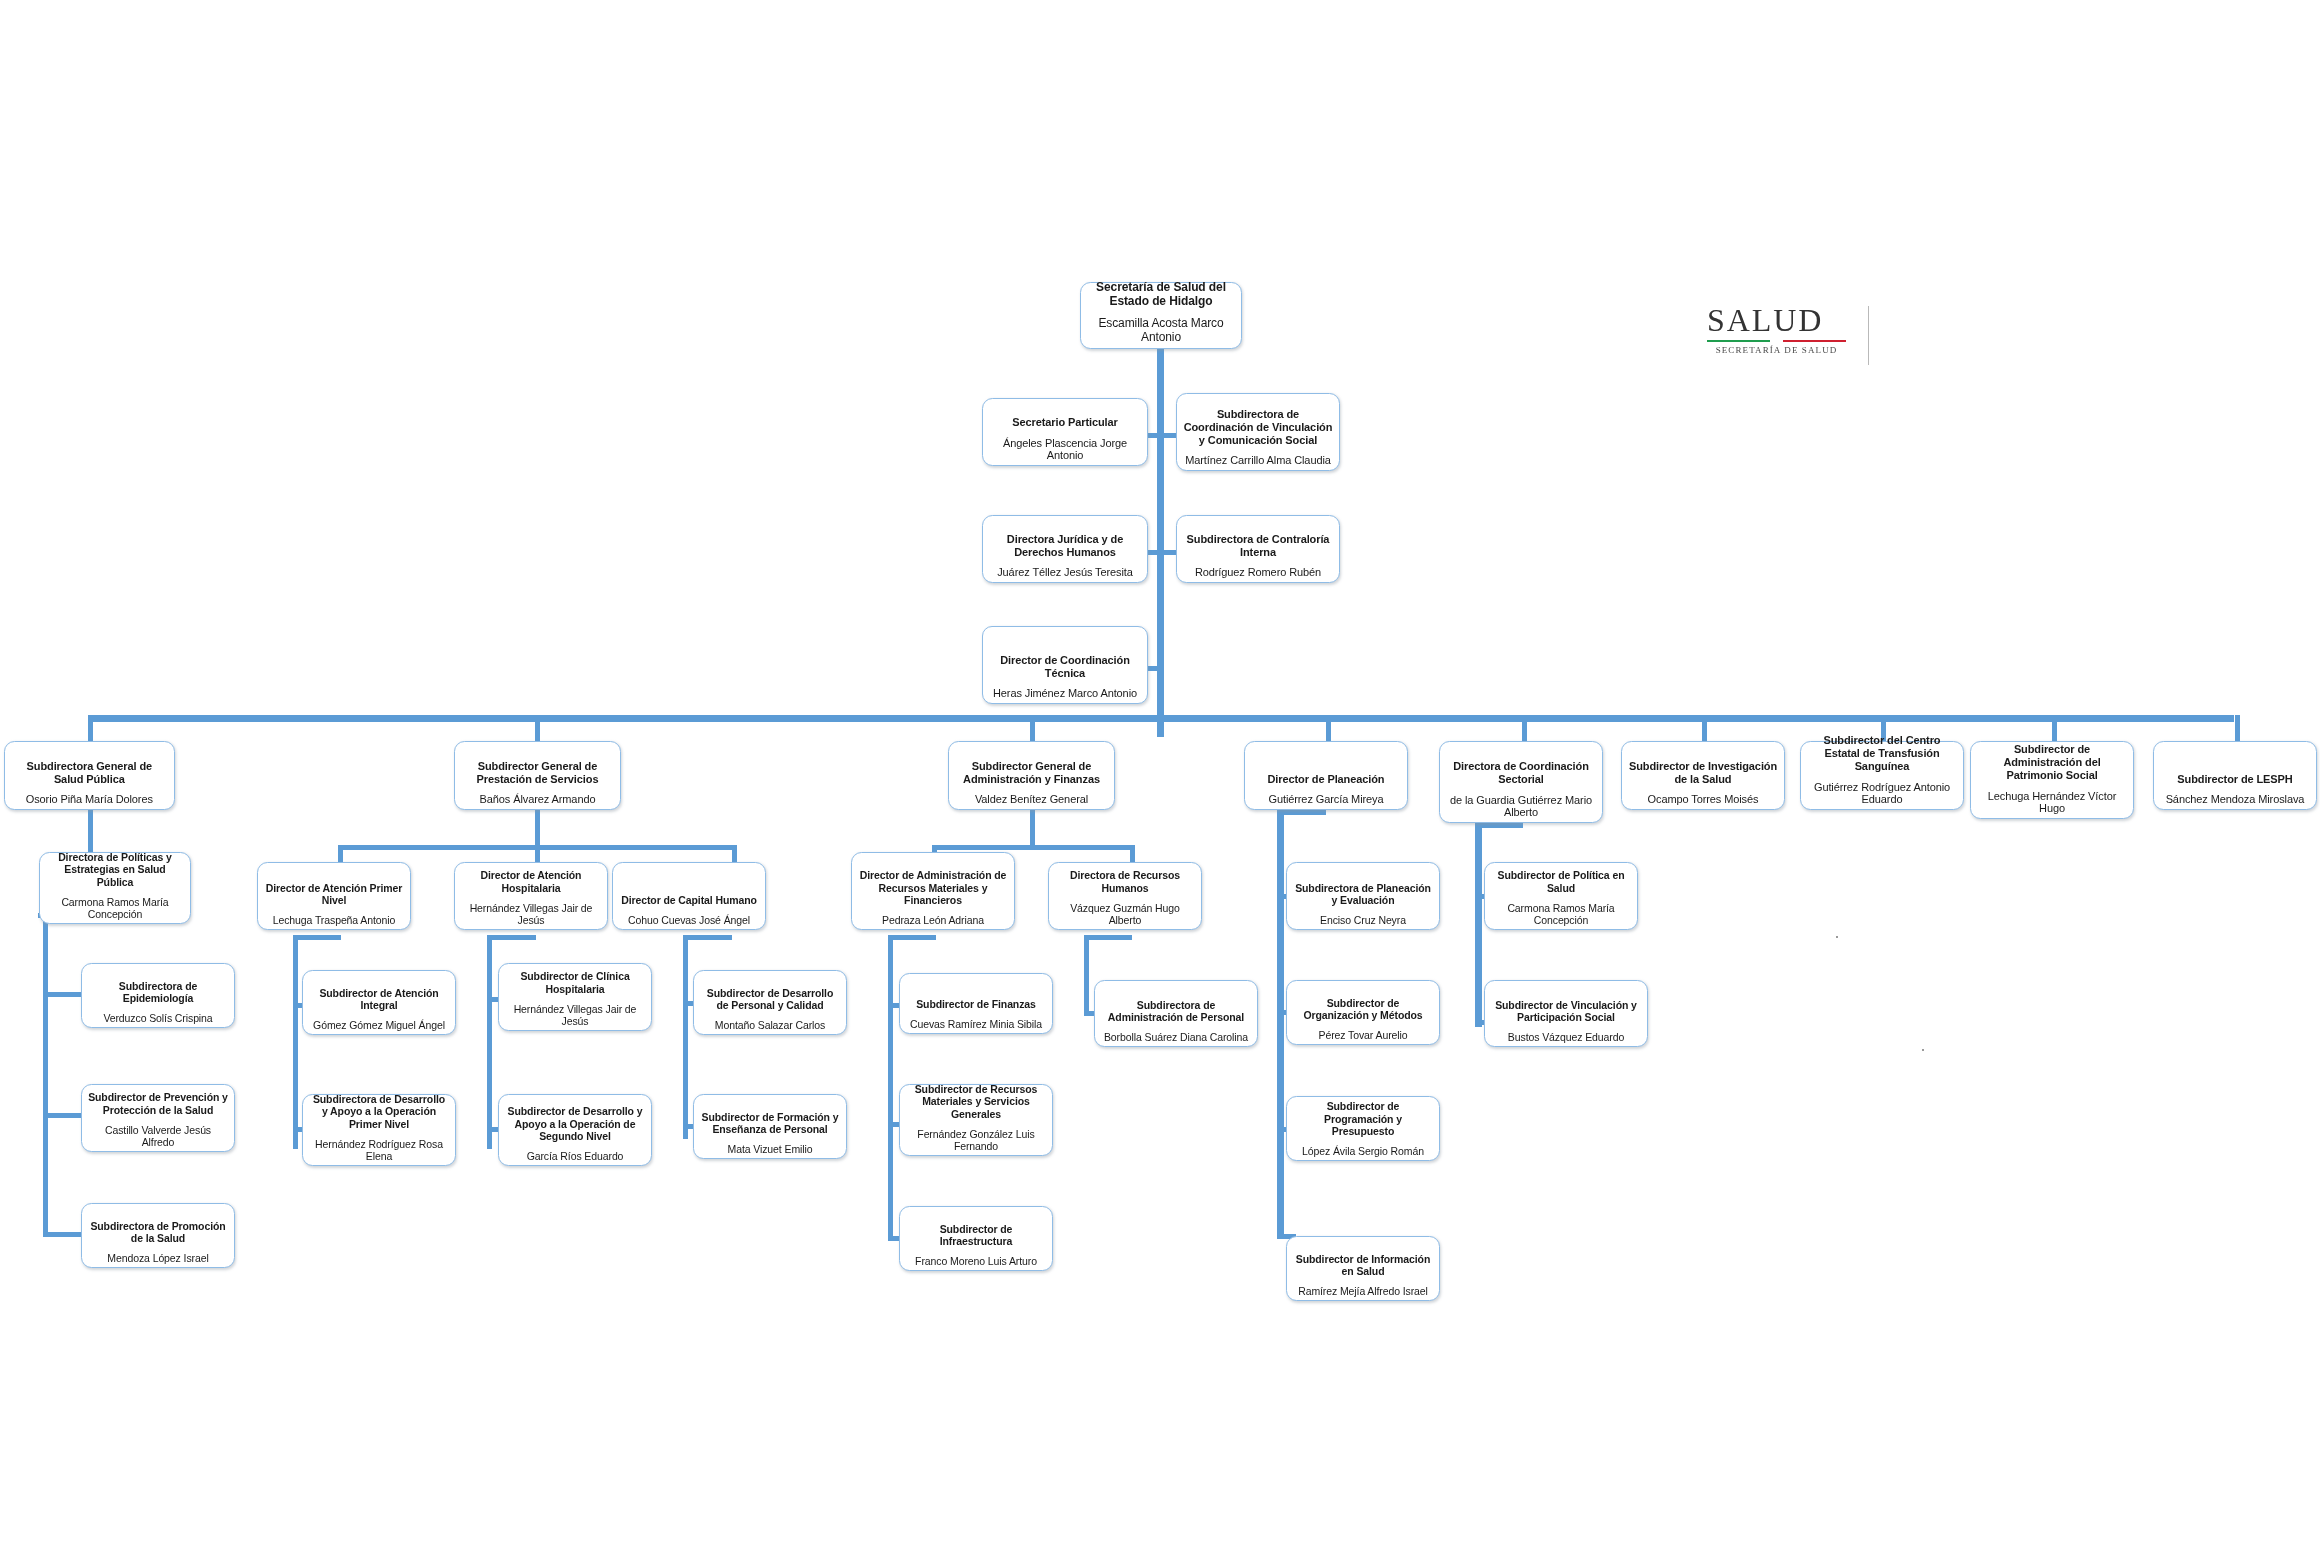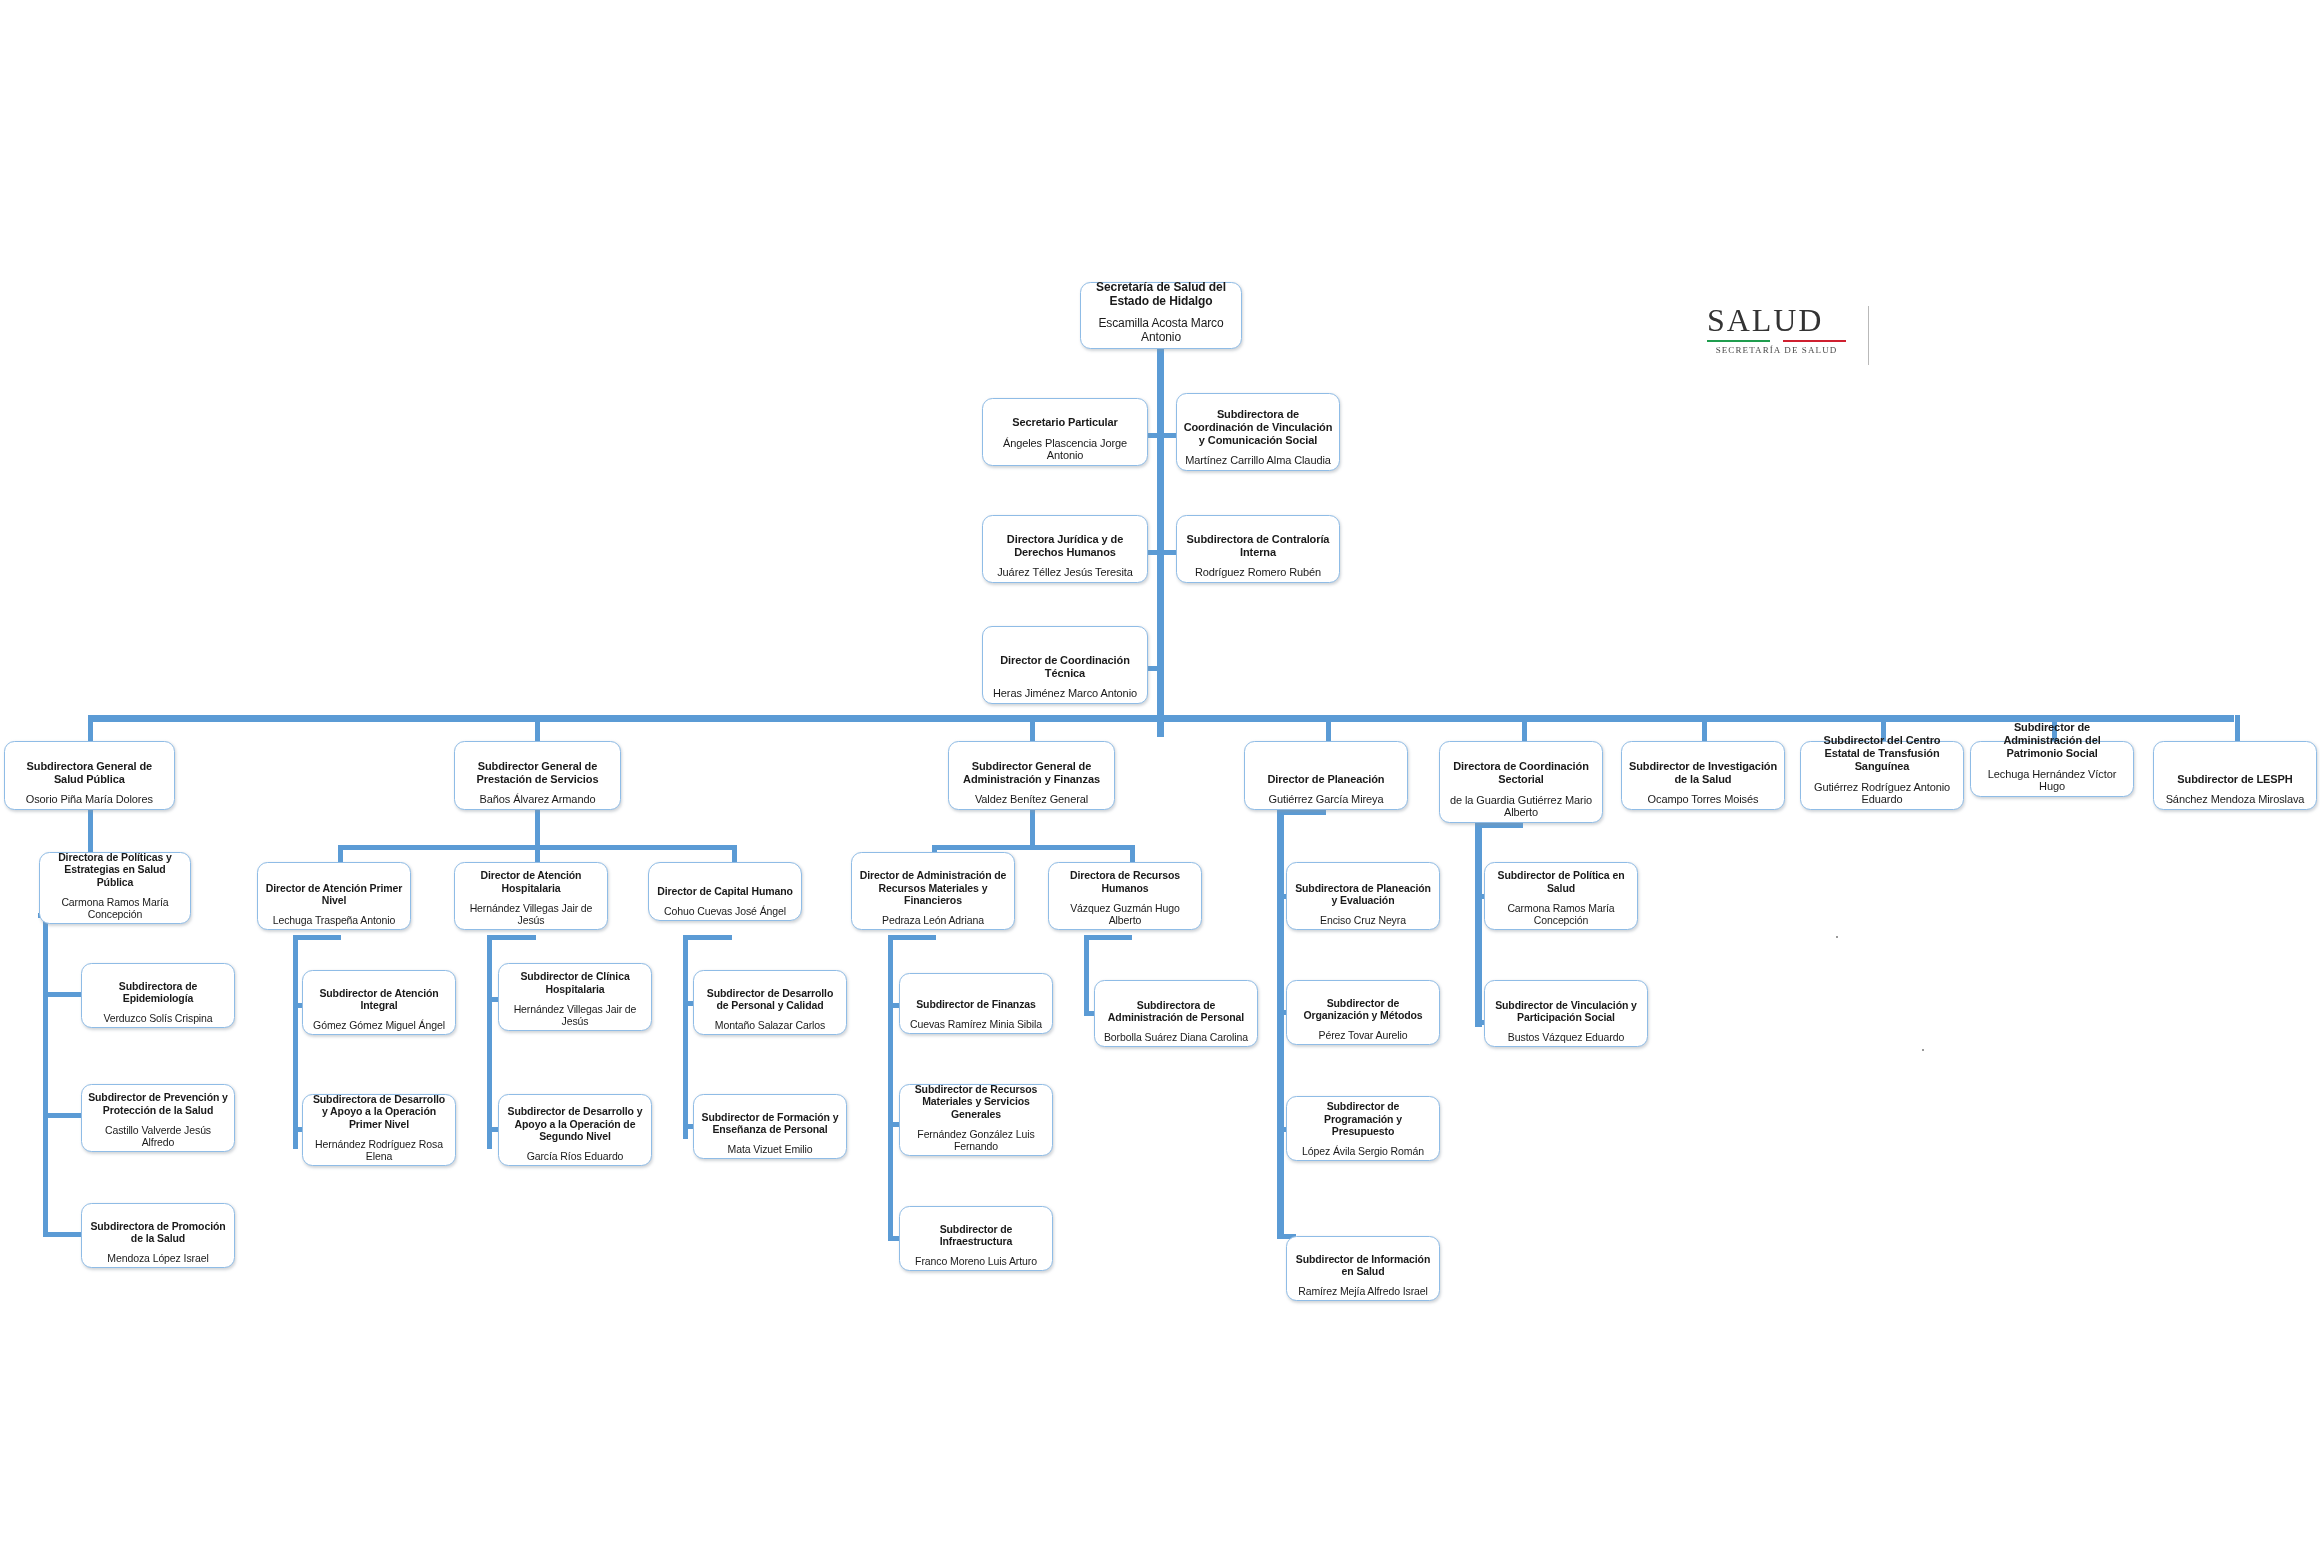--- a/index.html
+++ b/index.html
@@ -236,42 +236,42 @@
     <div class="person">de la Guardia Gutiérrez Mario Alberto</div>
   </div>
   <div class="node s-sm" style="left:1621px; top:741px; width:164px; height:69px;">
     <div class="title">Subdirector de Investigación de la Salud</div>
     <div class="person">Ocampo Torres Moisés</div>
   </div>
   <div class="node s-sm" style="left:1800px; top:741px; width:164px; height:69px;">
     <div class="title">Subdirector del Centro Estatal de Transfusión Sanguínea</div>
     <div class="person">Gutiérrez Rodríguez Antonio Eduardo</div>
   </div>
-  <div class="node s-sm" style="left:1970px; top:741px; width:164px; height:56px;">
+  <div class="node s-sm" style="left:1970px; top:741px; width:164px; height:78px;">
     <div class="title">Subdirector de Administración del Patrimonio Social</div>
     <div class="person">Lechuga Hernández Víctor Hugo</div>
   </div>
   <div class="node s-sm" style="left:2153px; top:741px; width:164px; height:69px;">
     <div class="title">Subdirector de LESPH</div>
     <div class="person">Sánchez Mendoza Miroslava</div>
   </div>
 
   <div class="node s-xs" style="left:39px; top:852px; width:152px; height:72px;">
     <div class="title">Directora de Políticas y Estrategias en Salud Pública</div>
     <div class="person">Carmona Ramos María Concepción</div>
   </div>
   <div class="node s-xs" style="left:257px; top:862px; width:154px; height:68px;">
     <div class="title">Director de Atención Primer Nivel</div>
     <div class="person">Lechuga Traspeña Antonio</div>
   </div>
   <div class="node s-xs" style="left:454px; top:862px; width:154px; height:68px;">
     <div class="title">Director de Atención Hospitalaria</div>
     <div class="person">Hernández Villegas Jair de Jesús</div>
   </div>
-  <div class="node s-xs" style="left:648px; top:862px; width:154px; height:59px;border-radius:12px;">
+  <div class="node s-xs" style="left:612px; top:862px; width:154px; height:68px;">
     <div class="title">Director de Capital Humano</div>
     <div class="person">Cohuo Cuevas José Ángel</div>
   </div>
   <div class="node s-xs" style="left:851px; top:852px; width:164px; height:78px;">
     <div class="title">Director de Administración de Recursos Materiales y Financieros</div>
     <div class="person">Pedraza León Adriana</div>
   </div>
   <div class="node s-xs" style="left:1048px; top:862px; width:154px; height:68px;">
     <div class="title">Directora de Recursos Humanos</div>
     <div class="person">Vázquez Guzmán Hugo Alberto</div>

